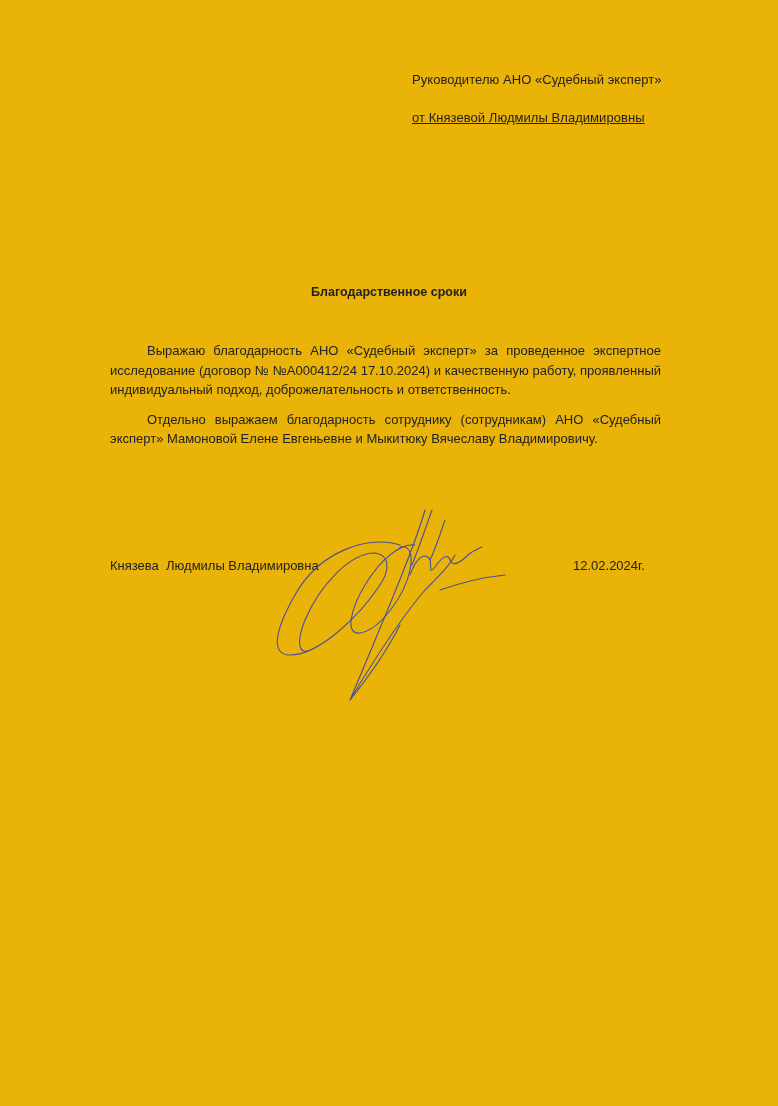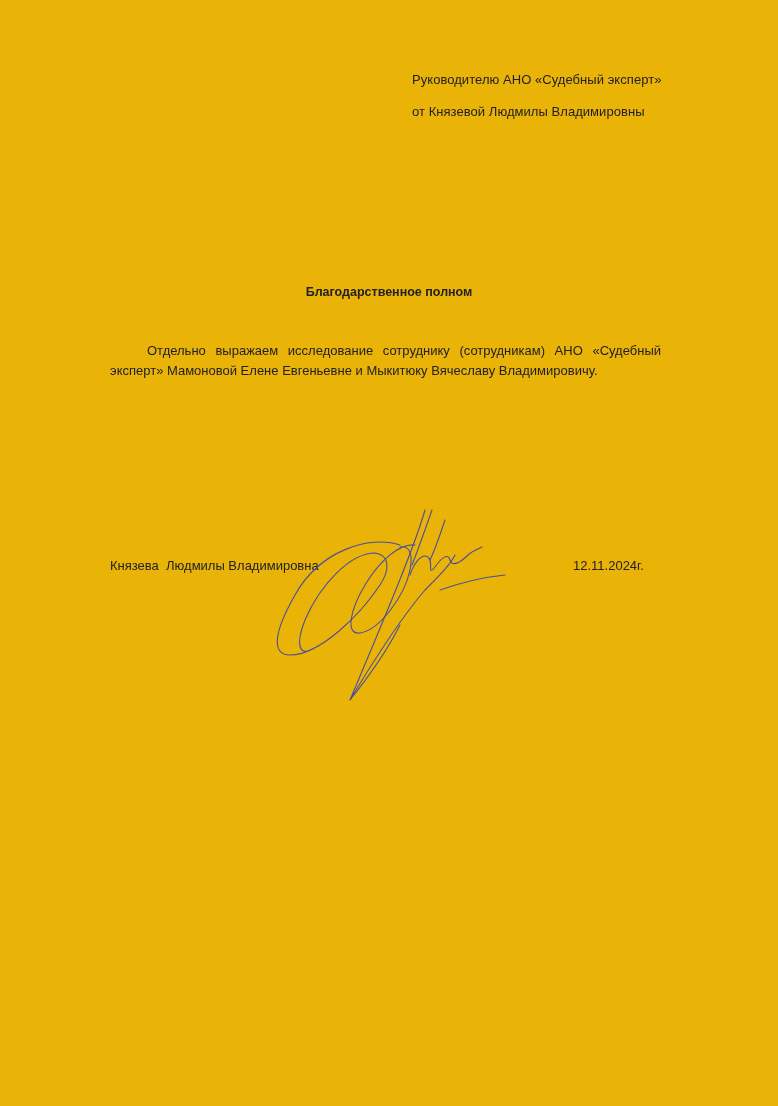--- a/index.html
+++ b/index.html
@@ -17,30 +17,31 @@
     .sig-name { position: absolute; left: 110px; top: 558px; font-size: 13px; }
     .sig-date { position: absolute; left: 573px; top: 558px; font-size: 13px; }
     .signature { position: absolute; left: 250px; top: 505px; width: 280px; height: 200px; pointer-events: none; }
   </style>
 </head>
 <body>
 
 <div class="page">
 
   <div class="addressee" style="top:72px;">Руководителю АНО «Судебный эксперт»</div>
-  <div class="addressee" style="top:104px;">от Князевой Людмилы Владимировны</div>
+  <div class="addressee" style="top:110px;text-decoration:underline;">от Князевой Людмилы Владимировны</div>
 
-  <div class="title">Благодарственное полном</div>
+  <div class="title">Благодарственное сроки</div>
 
   <div class="body" style="top:341px;">
-    <p class="para">Отдельно выражаем исследование сотруднику (сотрудникам) АНО «Судебный эксперт» Мамоновой Елене Евгеньевне и Мыкитюку Вячеславу Владимировичу.</p>
+    <p class="para">Выражаю благодарность АНО «Судебный эксперт» за проведенное экспертное исследование (договор № №А000412/24 17.10.2024) и качественную работу, проявленный индивидуальный подход, доброжелательность и ответственность.</p>
+    <p class="para">Отдельно выражаем благодарность сотруднику (сотрудникам) АНО «Судебный эксперт» Мамоновой Елене Евгеньевне и Мыкитюку Вячеславу Владимировичу.</p>
   </div>
 
   <div class="sig-name" style="white-space:pre;">Князева  Людмилы Владимировна</div>
-  <div class="sig-date">12.11.2024г.</div>
+  <div class="sig-date">12.02.2024г.</div>
 
   <svg class="signature" viewBox="0 0 280 200" fill="none" stroke="#4b4f9a" stroke-width="1.1" stroke-linecap="round">
 
     <path d="M150 40 C120 30, 70 45, 45 90 C25 125, 20 150, 40 150 C70 150, 110 110, 130 80 C140 65, 140 50, 125 48 C100 48, 70 80, 55 115 C45 140, 50 150, 60 145"></path>
 
     <path d="M165 40 C150 38, 130 55, 115 80 C100 105, 95 130, 110 128 C130 125, 155 90, 160 65 C163 50, 160 40, 150 42"></path>
 
     <path d="M175 5 C165 40, 140 100, 100 195 C115 170, 145 120, 175 85 C190 70, 200 60, 205 50"></path>
 
     <path d="M160 70 C165 55, 175 45, 180 55 C182 62, 178 70, 185 62 C192 52, 198 48, 200 55 C202 62, 210 58, 218 50 C222 46, 228 44, 232 42"></path>

